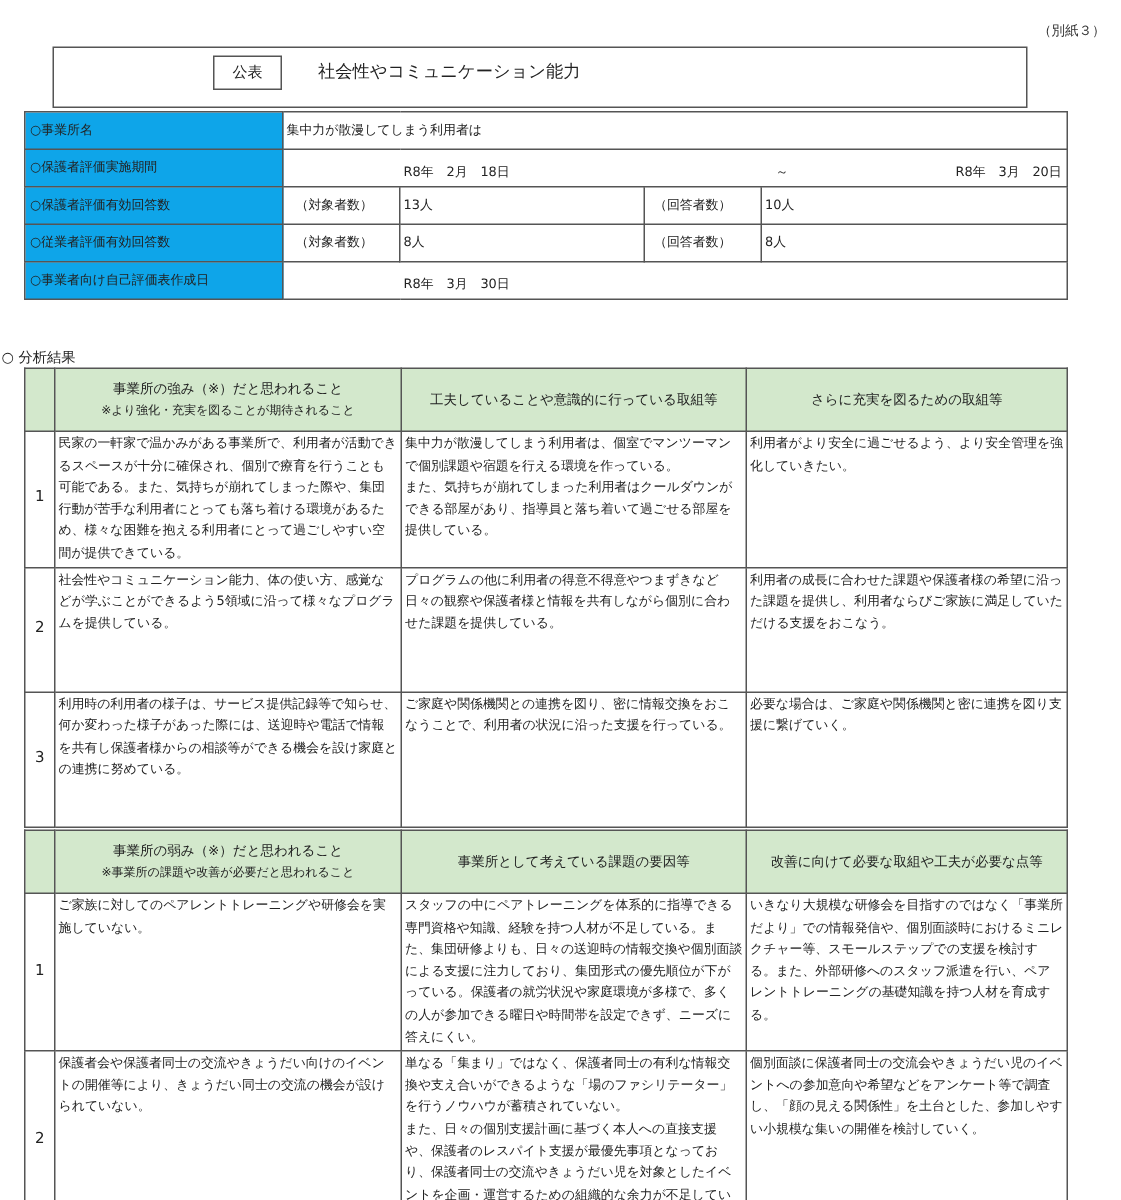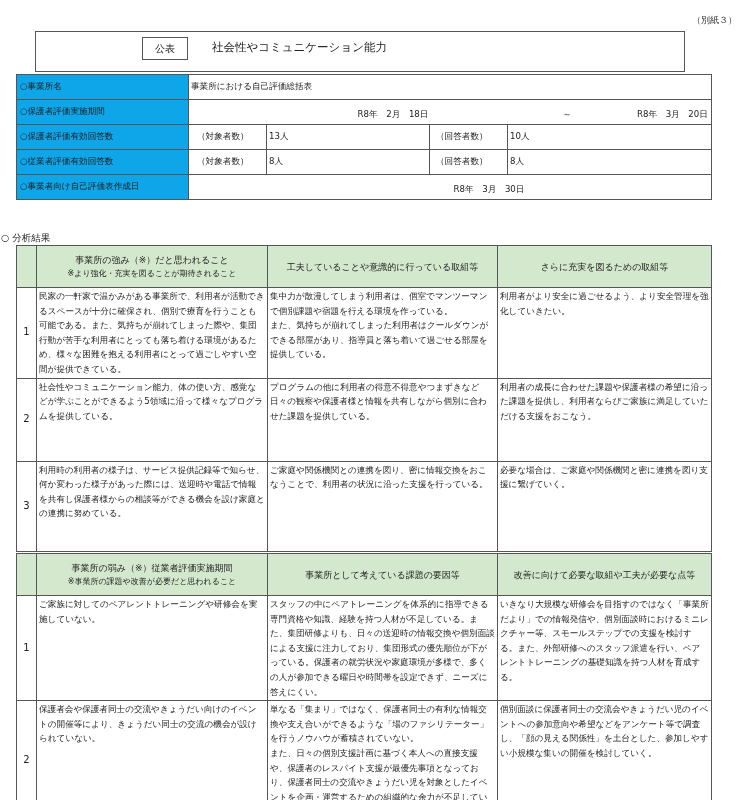--- a/index.html
+++ b/index.html
@@ -24,21 +24,21 @@
   }
 
   table { border-collapse: collapse; table-layout: fixed; }
   td { border: 1px solid #555; font-size: 8.6px; padding: 0 2px; vertical-align: middle; box-sizing: border-box; }
 
   .info {
     position: absolute; left: 16px; top: 74px; width: 695px;
   }
   .info td.lbl { background: #0ea5e9; padding-left: 3px; }
   .info tr { height: 25px; }
-  .info td.date { vertical-align: bottom; padding-bottom: 3px; text-align: center; }
+  .info td.date { vertical-align: bottom; padding-bottom: 3px; }
 
   .section-label {
     position: absolute; left: 1px; top: 232px; font-size: 9.5px;
   }
 
   .analysis {
     position: absolute; left: 16px; width: 695px;
   }
   .analysis td { vertical-align: top; line-height: 14.6px; padding: 1px 2px; }
   .analysis th {
@@ -64,21 +64,21 @@
   <colgroup>
     <col style="width:172px">
       <col style="width:78px">
       <col style="width:163px">
       <col style="width:78px">
       <col style="width:204px">
   </colgroup>
   <tbody>
       <tr>
     <td class="lbl">○事業所名</td>
-    <td colspan="4">事業所における自己評価総括表</td>
+    <td colspan="4">集中力が散漫してしまう利用者は</td>
   </tr>
   <tr>
     <td class="lbl">○保護者評価実施期間</td>
     <td colspan="4" class="date">
       <div style="display:flex;">
         <span style="width:248px;padding-left:78px;">R8年　2月　18日</span>
         <span style="width:100px;">～</span>
         <span style="padding-left:20px;">R8年　3月　20日</span>
       </div>
     </td>
@@ -151,21 +151,21 @@
   <colgroup>
     <col style="width:20px">
       <col style="width:231px">
       <col style="width:230px">
       <col style="width:214px">
   </colgroup>
   <tbody>
       <tr style="height:42px;">
     <th></th>
     <th>
-      <span>事業所の弱み（※）従業者評価実施期間</span>
+      <span>事業所の弱み（※）だと思われること</span>
       <span class="sub">※事業所の課題や改善が必要だと思われること</span>
     </th>
     <th>事業所として考えている課題の要因等</th>
     <th>改善に向けて必要な取組や工夫が必要な点等</th>
   </tr>
   <tr style="height:92px;">
     <td class="num">1</td>
     <td>ご家族に対してのペアレントトレーニングや研修会を実施していない。</td>
     <td>スタッフの中にペアトレーニングを体系的に指導できる専門資格や知識、経験を持つ人材が不足している。また、集団研修よりも、日々の送迎時の情報交換や個別面談による支援に注力しており、集団形式の優先順位が下がっている。保護者の就労状況や家庭環境が多様で、多くの人が参加できる曜日や時間帯を設定できず、ニーズに答えにくい。</td>
     <td>いきなり大規模な研修会を目指すのではなく「事業所だより」での情報発信や、個別面談時におけるミニレクチャー等、スモールステップでの支援を検討する。また、外部研修へのスタッフ派遣を行い、ペアレントトレーニングの基礎知識を持つ人材を育成する。</td>

